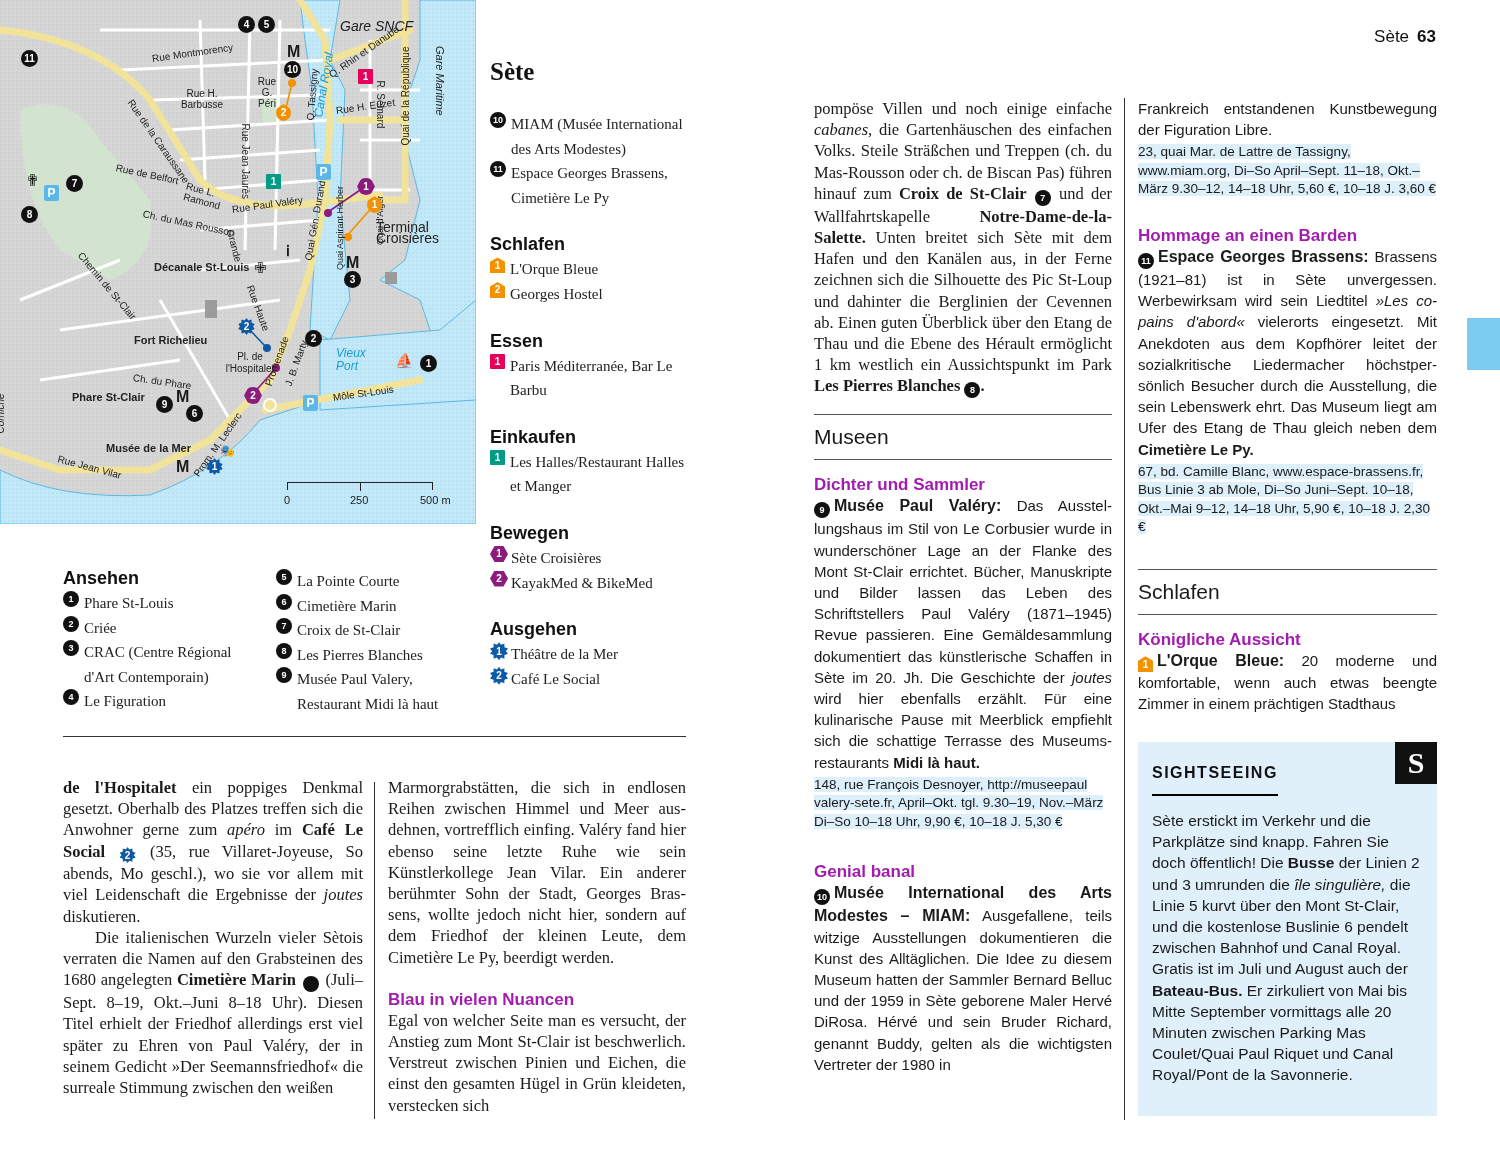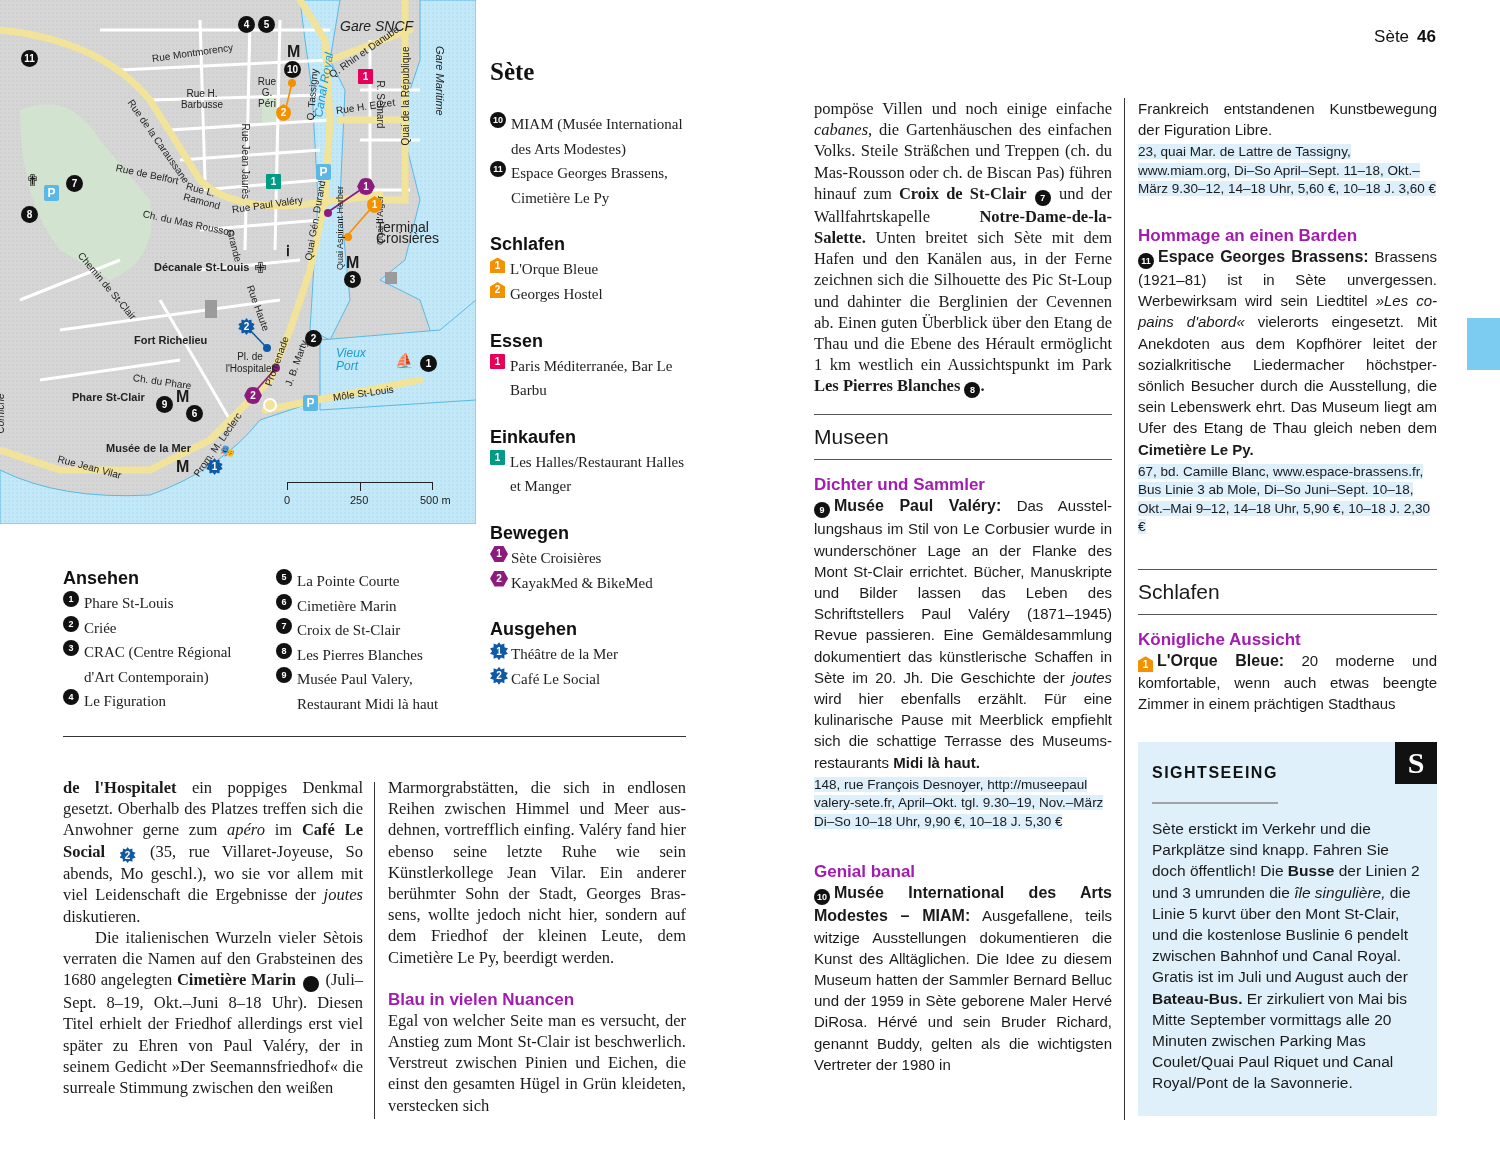--- a/index.html
+++ b/index.html
@@ -48,21 +48,21 @@
   .info span { background: #dceffa; box-decoration-break: clone; -webkit-box-decoration-break: clone; }
   .sec-h { border-top: 1.5px solid #555; border-bottom: 1.5px solid #555; font: 21px/40px "Liberation Sans", sans-serif; color: #1a1a1a; padding: 2px 0; text-align: left; }
   .vrule { position: absolute; width: 1px; background: #333; }
   .hrule { position: absolute; height: 1px; background: #333; }
 
   #running-head { position: absolute; right: 64px; top: 27px; font: 17px "Liberation Sans", sans-serif; color: #111; }
   #running-head b { margin-left: 8px; }
   #thumb-tab { position: absolute; left: 1467px; top: 318px; width: 33px; height: 52px; background: #7ccbf0; }
 
   #sightseeing { position: absolute; left: 1138px; top: 742px; width: 299px; height: 374px; background: #dff0fb; padding: 22px 16px 0 14px; }
-  #sightseeing .h { font: bold 16px "Liberation Sans", sans-serif; letter-spacing: 1.5px; color: #111; display: inline-block; border-bottom: 2px solid #a3a3a3; padding-bottom: 20px; }
+  #sightseeing .h { font: bold 16px "Liberation Sans", sans-serif; letter-spacing: 1.5px; color: #111; display: inline-block; border-bottom: 2px solid #000000; padding-bottom: 12px; }
   #sightseeing .s-badge { position: absolute; right: 0; top: 0; width: 42px; height: 42px; background: #111; color: #fff; font: bold 30px "Liberation Serif", serif; display: flex; align-items: center; justify-content: center; }
   #sightseeing .txt { font: 15.5px/21.2px "Liberation Sans", sans-serif; color: #1a1a1a; margin-top: 14px; }
 </style>
 </head>
 <body>
 
 <div id="map">
   <svg width="476" height="524" viewBox="0 0 476 524">
     <defs>
       <pattern id="dots" width="4" height="4" patternUnits="userSpaceOnUse">
@@ -319,21 +319,21 @@
   <p style="text-indent:32px"><span>Die italienischen Wurzeln vieler Sè­tois verraten die Namen auf den Grab­steinen des 1680 angelegten </span><b>Cimetière Marin</b> <span class="badge sm" style="margin:0 2px">6</span><span> (Juli–Sept. 8–19, Okt.–Juni 8–18 Uhr). Diesen Titel erhielt der Friedhof allerdings erst viel später zu Ehren von Paul Valéry, der in seinem Gedicht »Der Seemannsfriedhof« die surreale Stimmung zwischen den weißen</span></p>
 </div>
 <div class="vrule" style="left:374px;top:782px;height:337px"></div>
 <div class="col sbody" style="left:388px;top:777px;width:298px">
   <p>Marmorgrabstätten, die sich in endlosen Reihen zwischen Himmel und Meer aus­dehnen, vortrefflich einfing. Valéry fand hier ebenso seine letzte Ruhe wie sein Künstlerkollege Jean Vilar. Ein anderer berühmter Sohn der Stadt, Georges Bras­sens, wollte jedoch nicht hier, sondern auf dem Friedhof der kleinen Leute, dem Cimetière Le Py, beerdigt werden.</p>
   <div style="height:21px"></div>
   <div class="sub-h">Blau in vielen Nuancen</div>
   <p>Egal von welcher Seite man es versucht, der Anstieg zum Mont St-Clair ist be­schwerlich. Verstreut zwischen Pinien und Eichen, die einst den gesamten Hü­gel in Grün kleideten, verstecken sich</p>
 </div>
 
-<div id="running-head"><span>Sète</span><b>46</b></div>
+<div id="running-head"><span>Sète</span><b>63</b></div>
 <div id="thumb-tab"></div>
 
 <div class="col" style="left:814px;top:98px;width:298px">
   <p class="sbody"><span>pompöse Villen und noch einige ein­fache </span><i>cabanes,</i><span> die Gartenhäuschen des einfachen Volks. Steile Sträßchen und Treppen (ch. du Mas-Rousson oder ch. de Biscan Pas) führen hinauf zum </span><b>Croix de St-Clair</b> <span class="badge sm" style="margin:0 1px">7</span><span> und der Wallfahrtskapelle </span><b>Notre-Dame-de-la-Salette.</b><span> Unten brei­tet sich Sète mit dem Hafen und den Ka­nälen aus, in der Ferne zeichnen sich die Silhouette des Pic St-Loup und dahinter die Berglinien der Cevennen ab. Einen guten Überblick über den Etang de Thau und die Ebene des Hérault ermöglicht 1 km westlich ein Aussichtspunkt im Park </span><b>Les Pierres Blanches</b> <span class="badge sm" style="margin:0">8</span><b>.</b></p>
   <div style="height:16px"></div>
   <div class="sec-h">Museen</div>
   <div style="height:14px"></div>
   <div class="sub-h">Dichter und Sammler</div>
   <p class="pbody"><span class="badge sm" style="margin-right:4px">9</span><b style="font-size:16px">Musée Paul Valéry:</b><span> Das Ausstel­lungshaus im Stil von Le Corbusier wurde in wunderschöner Lage an der Flanke des Mont St-Clair errichtet. Bücher, Manu­skripte und Bilder lassen das Leben des Schriftstellers Paul Valéry (1871–1945) Revue passieren. Eine Gemäldesammlung dokumentiert das künstlerische Schaffen in Sète im 20. Jh. Die Geschichte der </span><i>joutes</i><span> wird hier ebenfalls erzählt. Für eine kulinarische Pause mit Meerblick empfiehlt sich die schattige Terrasse des Museums­restaurants </span><b>Midi là haut.</b></p>
   <p class="info" style="margin-top:3px"><span>148, rue François Desnoyer, http://museepaul valery-sete.fr, April–Okt. tgl. 9.30–19, Nov.–März Di–So 10–18 Uhr, 9,90 €, 10–18 J. 5,30 €</span></p>

